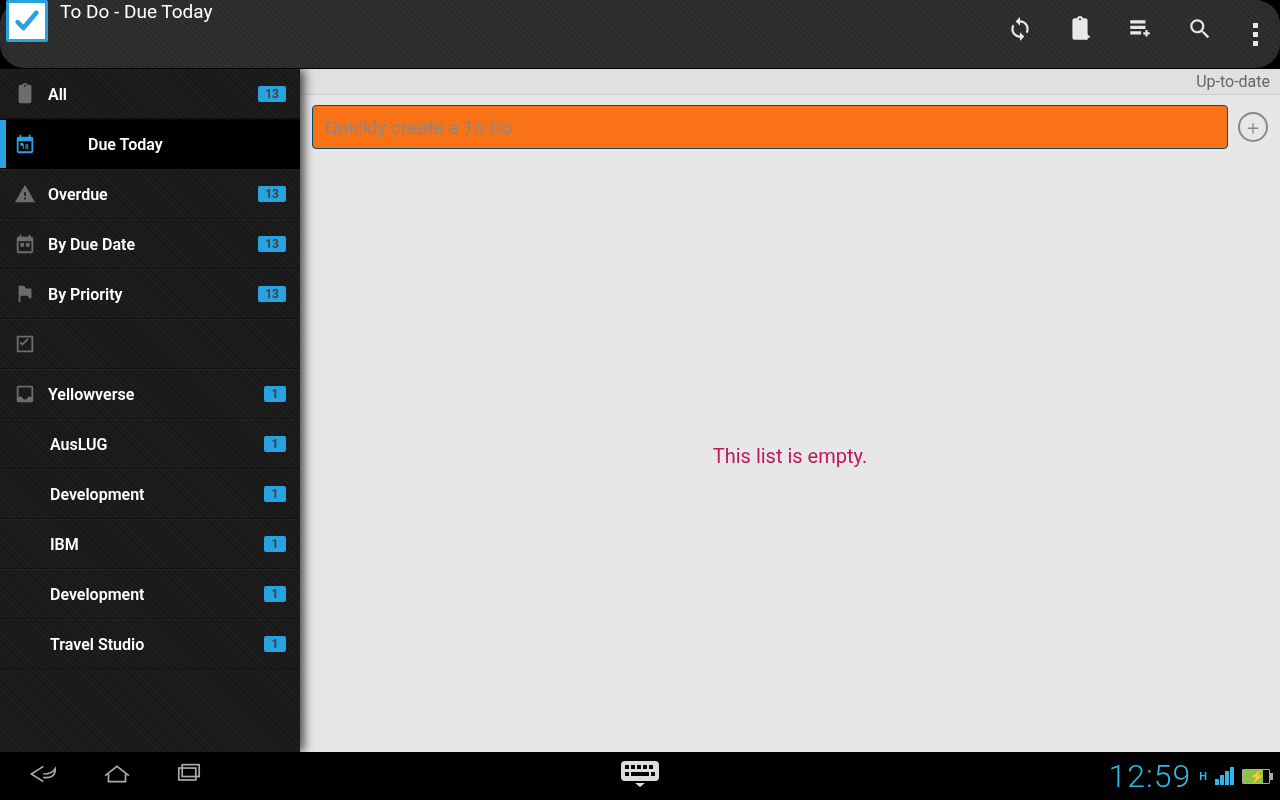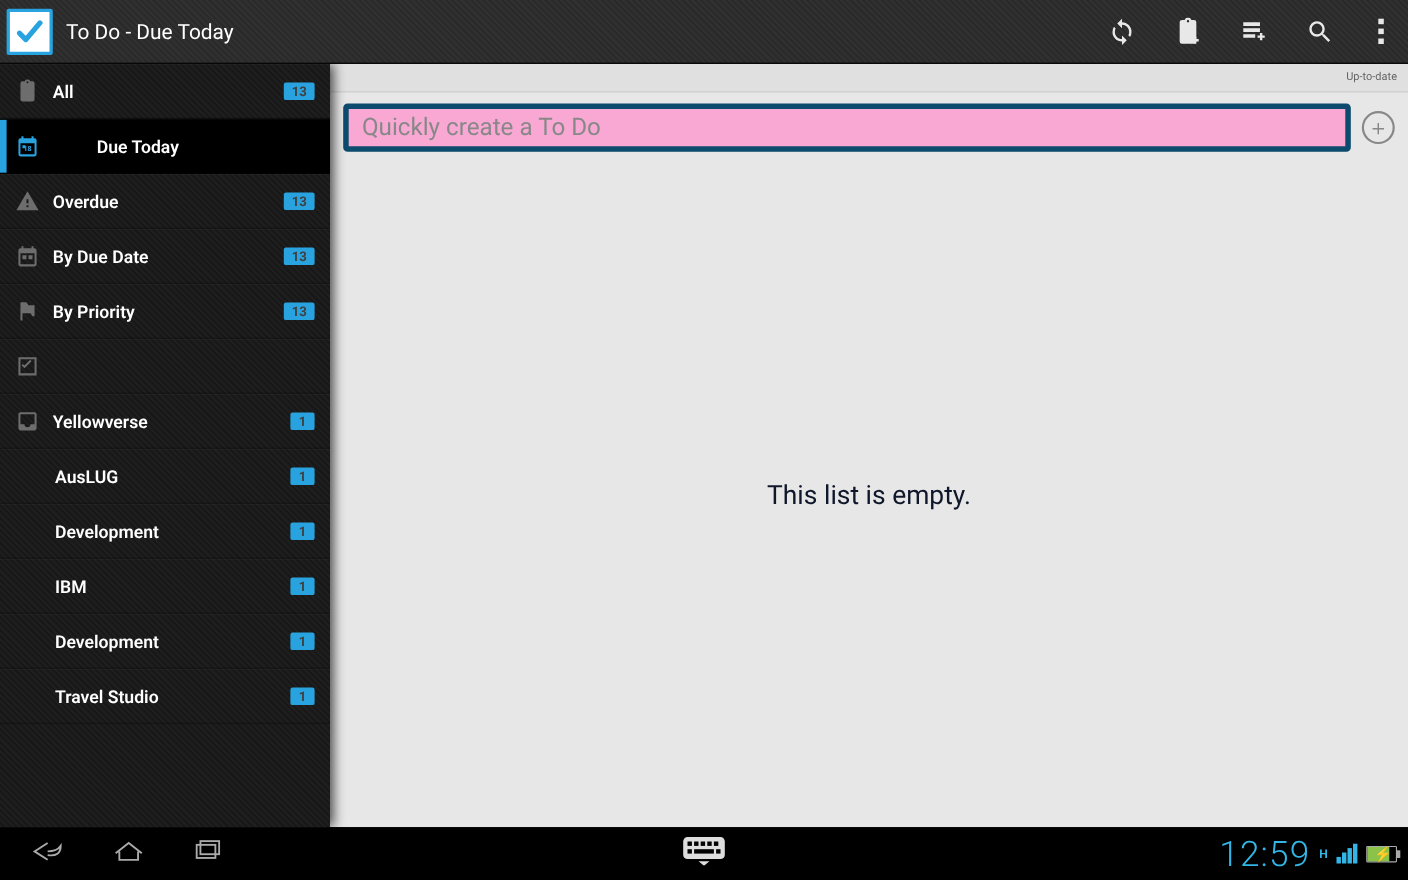--- a/index.html
+++ b/index.html
@@ -1,24 +1,25 @@
 <!DOCTYPE html>
 <html><head>
 <meta charset="utf-8">
 <style>
   * { margin:0; padding:0; box-sizing:border-box; font-family:"Roboto","Helvetica Neue",Arial,sans-serif; }
   html,body { width:1280px; height:800px; overflow:hidden; background:#000; }
   .screen { width:1280px; height:800px; display:flex; flex-direction:column; }
 
   
   .action-bar {
-    height:58px; background:#2e2e2e;
+    height:69px; background:#2e2e2e;
     background-image:repeating-linear-gradient(45deg,#303030 0 2px,#2a2a2a 2px 4px);
-    display:flex; align-items:center; color:#eee; position:relative; z-index:3;
+    display:flex; color:#eee; position:relative; z-index:3;
     border-bottom:1px solid #000;
+    border-radius:25px;
   }
   .app-icon { width:42px; height:42px; margin-left:6px; border:3px solid #29a3e0; background:#fff; border-radius:2px; display:flex; align-items:center; justify-content:center; }
   .app-icon svg { width:28px; height:28px; }
   .app-title { margin-left:12px; font-size:19px; color:#fff; font-weight:400; }
   .action-bar-spacer { flex:1; }
   .ab-btn { width:60px; height:57px; display:flex; align-items:center; justify-content:center; cursor:pointer; }
   .ab-btn svg { width:26px; height:26px; fill:#e8e8e8; }
   .ab-overflow { width:50px; display:flex; flex-direction:column; align-items:center; justify-content:center; gap:4px; cursor:pointer; }
   .ab-overflow span { width:5px; height:5px; background:#e8e8e8; }
 
@@ -39,26 +40,26 @@
   .nav-item .icon-slot { width:34px; display:flex; align-items:center; justify-content:flex-start; }
   .nav-item .icon-slot svg { width:22px; height:22px; fill:#6d6d6d; }
   .nav-item .label { flex:1; font-size:16px; color:#fff; font-weight:600; }
   .nav-item.active { background:#000;gap:40px; }
   .nav-item.active::before { content:""; position:absolute; left:0; top:0; bottom:0; width:6px; background:#29a3e0; }
   .nav-item.active .icon-slot svg { fill:#29a3e0; }
   .badge { background:#29a3e0; color:#404040; font-size:12px; font-weight:700; padding:1px 7px; border-radius:2px; min-width:22px; text-align:center; }
 
   
   .main { flex:1; background:#e7e7e7; display:flex; flex-direction:column; position:relative; }
-  .sync-bar { height:26px; background:#e0e0e0; border-bottom:1px solid #ccc; display:flex; align-items:center; justify-content:flex-end; padding:0 10px; font-size:10px; color:#666; }
+  .sync-bar { height:26px; background:#e0e0e0; border-bottom:1px solid #ccc; display:flex; align-items:center; justify-content:flex-end; padding:0 10px; font-size:16px; color:#666; }
   .quick-add-row { display:flex; align-items:center; padding:10px 12px 10px 12px; gap:10px; }
-  .quick-add-input { flex:1; height:44px; border:5px solid #0c4a6e; border-radius:4px; background:#f9a8d4; color:#333; font-size:22px; padding:0 12px; outline:none; }
+  .quick-add-input { flex:1; height:44px; border:1px solid #0c4a6e; border-radius:4px; background:#f97316; color:#333; font-size:19px; padding:0 12px; outline:none; }
   .quick-add-input::placeholder { color:#888; }
   .quick-add-btn { width:30px; height:30px; border-radius:50%; border:2px solid #888; display:flex; align-items:center; justify-content:center; color:#888; font-size:20px; cursor:pointer; flex:0 0 auto; }
-  .empty { flex:1; display:flex; align-items:center; justify-content:center; color:#0f172a; font-size:24px; }
+  .empty { flex:1; display:flex; align-items:center; justify-content:center; color:#be185d; font-size:20px; }
 
   
   .navbar { height:48px; background:#000; display:flex; align-items:center; color:#999; position:relative; }
   .nav-left { display:flex; gap:38px; padding-left:28px; }
   .nav-left svg { width:34px; height:24px; stroke:#aaa; fill:none; stroke-width:2; }
   .nav-center { position:absolute; left:50%; transform:translateX(-50%); }
   .nav-center svg { width:38px; height:26px; }
   .nav-right { margin-left:auto; display:flex; align-items:center; gap:8px; padding-right:10px; }
   .clock { color:#33b5e5; font-size:32px; font-weight:300; letter-spacing:1px; }
   .sig-h { color:#33b5e5; font-size:11px; font-weight:700; }

